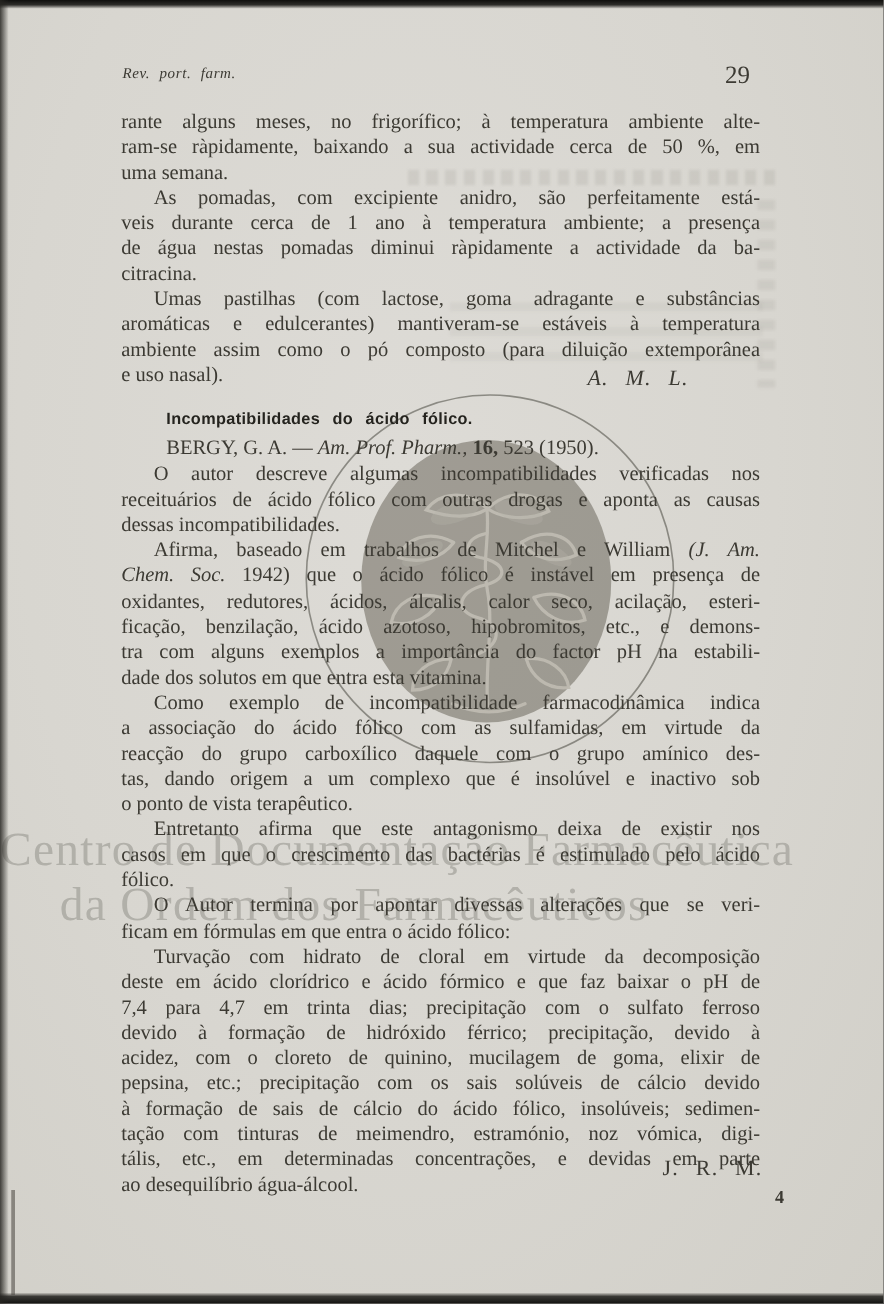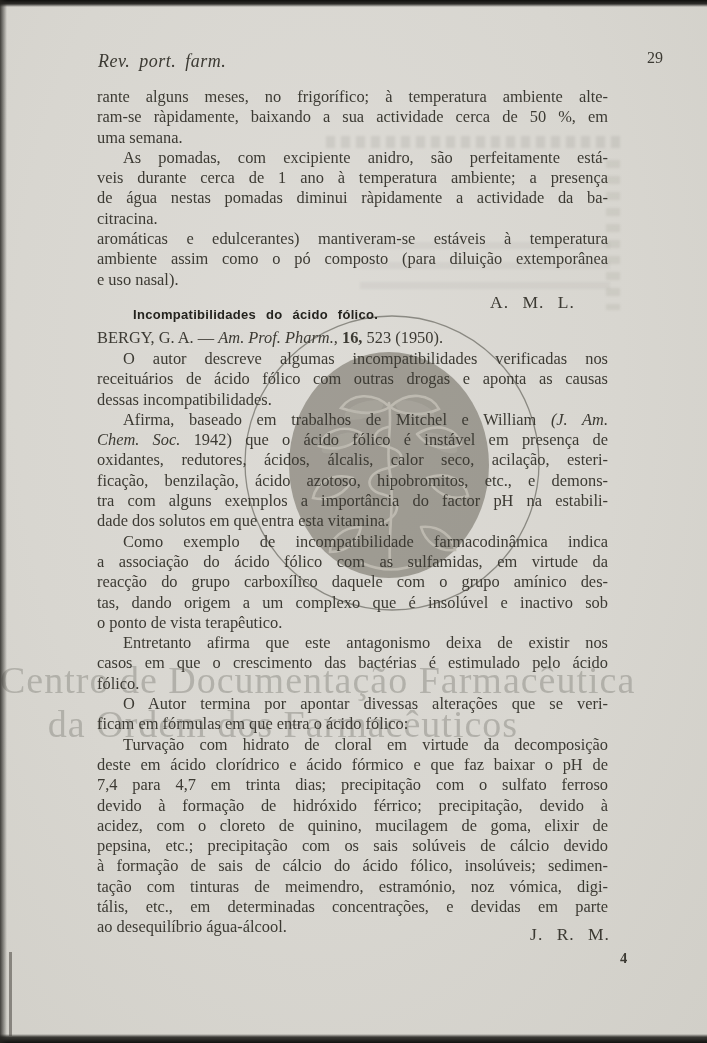--- a/index.html
+++ b/index.html
@@ -26,38 +26,38 @@
   .g3{top:242px;left:360px;width:250px;height:58px;
     background:repeating-linear-gradient(180deg,rgba(125,122,113,.08) 0 7px,rgba(125,122,113,0) 7px 20px);}
   
   .wm{position:absolute;left:0;width:566px;text-align:center;z-index:2;
     color:#93928b;opacity:.55;font-family:"Liberation Serif",serif;white-space:nowrap;}
   .wm1{top:658px;font-size:38px;letter-spacing:1px;}
   .wm2{top:702px;font-size:38px;letter-spacing:1px;}
   
   .stamp{position:absolute;left:242px;top:313px;z-index:2;mix-blend-mode:multiply;opacity:.92;}
   
-  .journal{position:absolute;top:51px;left:98px;font-style:italic;font-size:18px;
+  .journal{position:absolute;top:51px;left:98px;font-style:italic;font-size:12px;
     letter-spacing:.5px;word-spacing:4px;z-index:3;}
-  .pnum{position:absolute;top:49px;left:647px;font-size:16px;z-index:3;}
+  .pnum{position:absolute;top:49px;left:580px;font-size:20px;z-index:3;}
   .footer-num{position:absolute;top:950px;left:620px;font-size:14.5px;font-weight:bold;z-index:3;}
   
   .bodytext{position:absolute;left:97px;top:87px;width:511px;z-index:3;
     font-size:16.4px;line-height:20.3px;}
   .ln{text-align:justify;text-align-last:justify;}
   .ln.last{text-align-last:left;}
   .ind{text-indent:26px;}
   .it{font-style:italic;}
   .bold{font-weight:bold;}
   .article-title{margin:14px 0 0 36px;font-family:"Liberation Sans",sans-serif;
     font-weight:bold;font-size:13px;line-height:22px;color:#24231e;
     word-spacing:6px;letter-spacing:.3px;}
-  .citation{font-size:16.4px;line-height:23px;}
+  .citation{margin-left:36px;font-size:16.4px;line-height:23px;}
   .sig{position:absolute;font-size:17.5px;word-spacing:8px;letter-spacing:1px;z-index:3;}
-  .sig-aml{top:292px;left:470px;width:125px;text-align:center;}
+  .sig-aml{top:292px;left:470px;width:125px;text-align:left;font-style:italic;}
   .sig-jrm{top:924px;left:480px;width:130px;text-align:right;}
 </style>
 </head>
 <body>
 
 <div class="page">
 
   <div class="edge-top"></div>
   <div class="edge-bottom"></div>
   <div class="edge-left"></div>
@@ -106,20 +106,21 @@
     </div>
 
     <div>
       <div class="ln ind">As pomadas, com excipiente anidro, são perfeitamente está-</div>
       <div class="ln">veis durante cerca de 1 ano à temperatura ambiente; a presença</div>
       <div class="ln">de água nestas pomadas diminui ràpidamente a actividade da ba-</div>
       <div class="ln last">citracina.</div>
     </div>
 
     <div>
+      <div class="ln ind">Umas pastilhas (com lactose, goma adragante e substâncias</div>
       <div class="ln">aromáticas e edulcerantes) mantiveram-se estáveis à temperatura</div>
       <div class="ln">ambiente assim como o pó composto (para diluição extemporânea</div>
       <div class="ln last">e uso nasal).</div>
     </div>
 
     <div class="article-title">Incompatibilidades do ácido fólico.</div>
 
     <div class="citation"><span>BERGY, G. A. — </span><span class="it">Am. Prof. Pharm.,</span><span class="bold"> 16,</span><span> 523 (1950).</span></div>
 
     <div>

